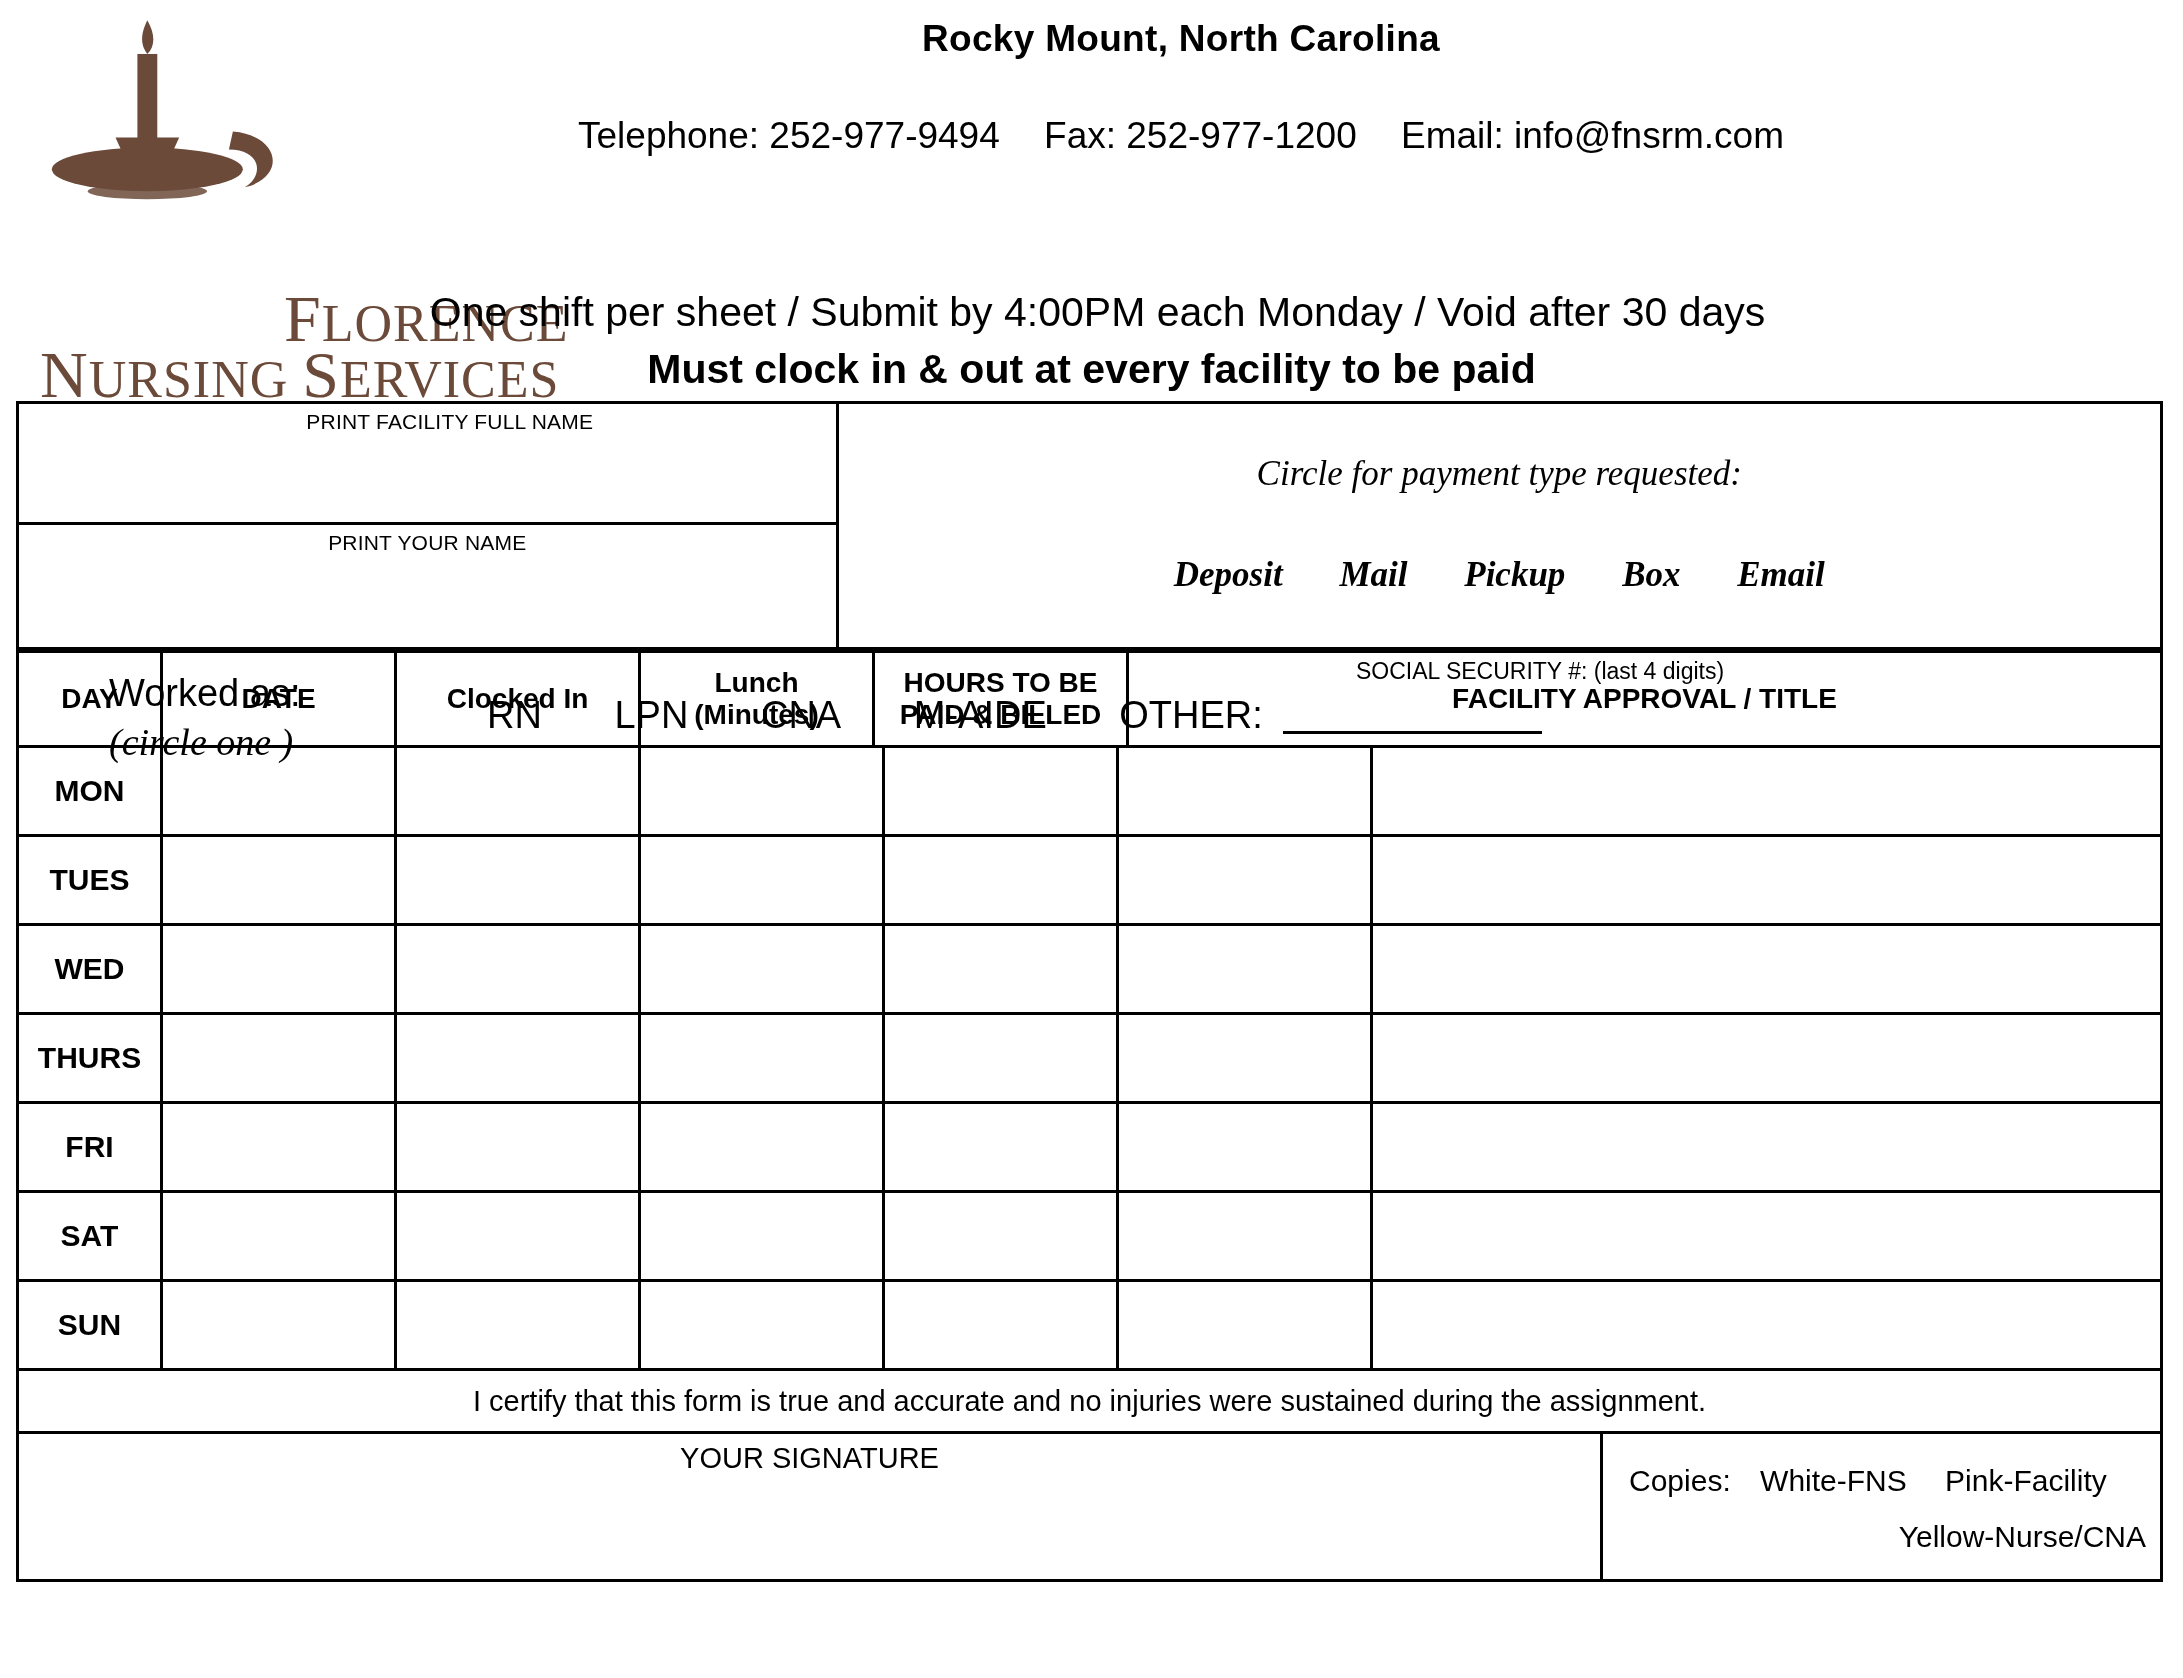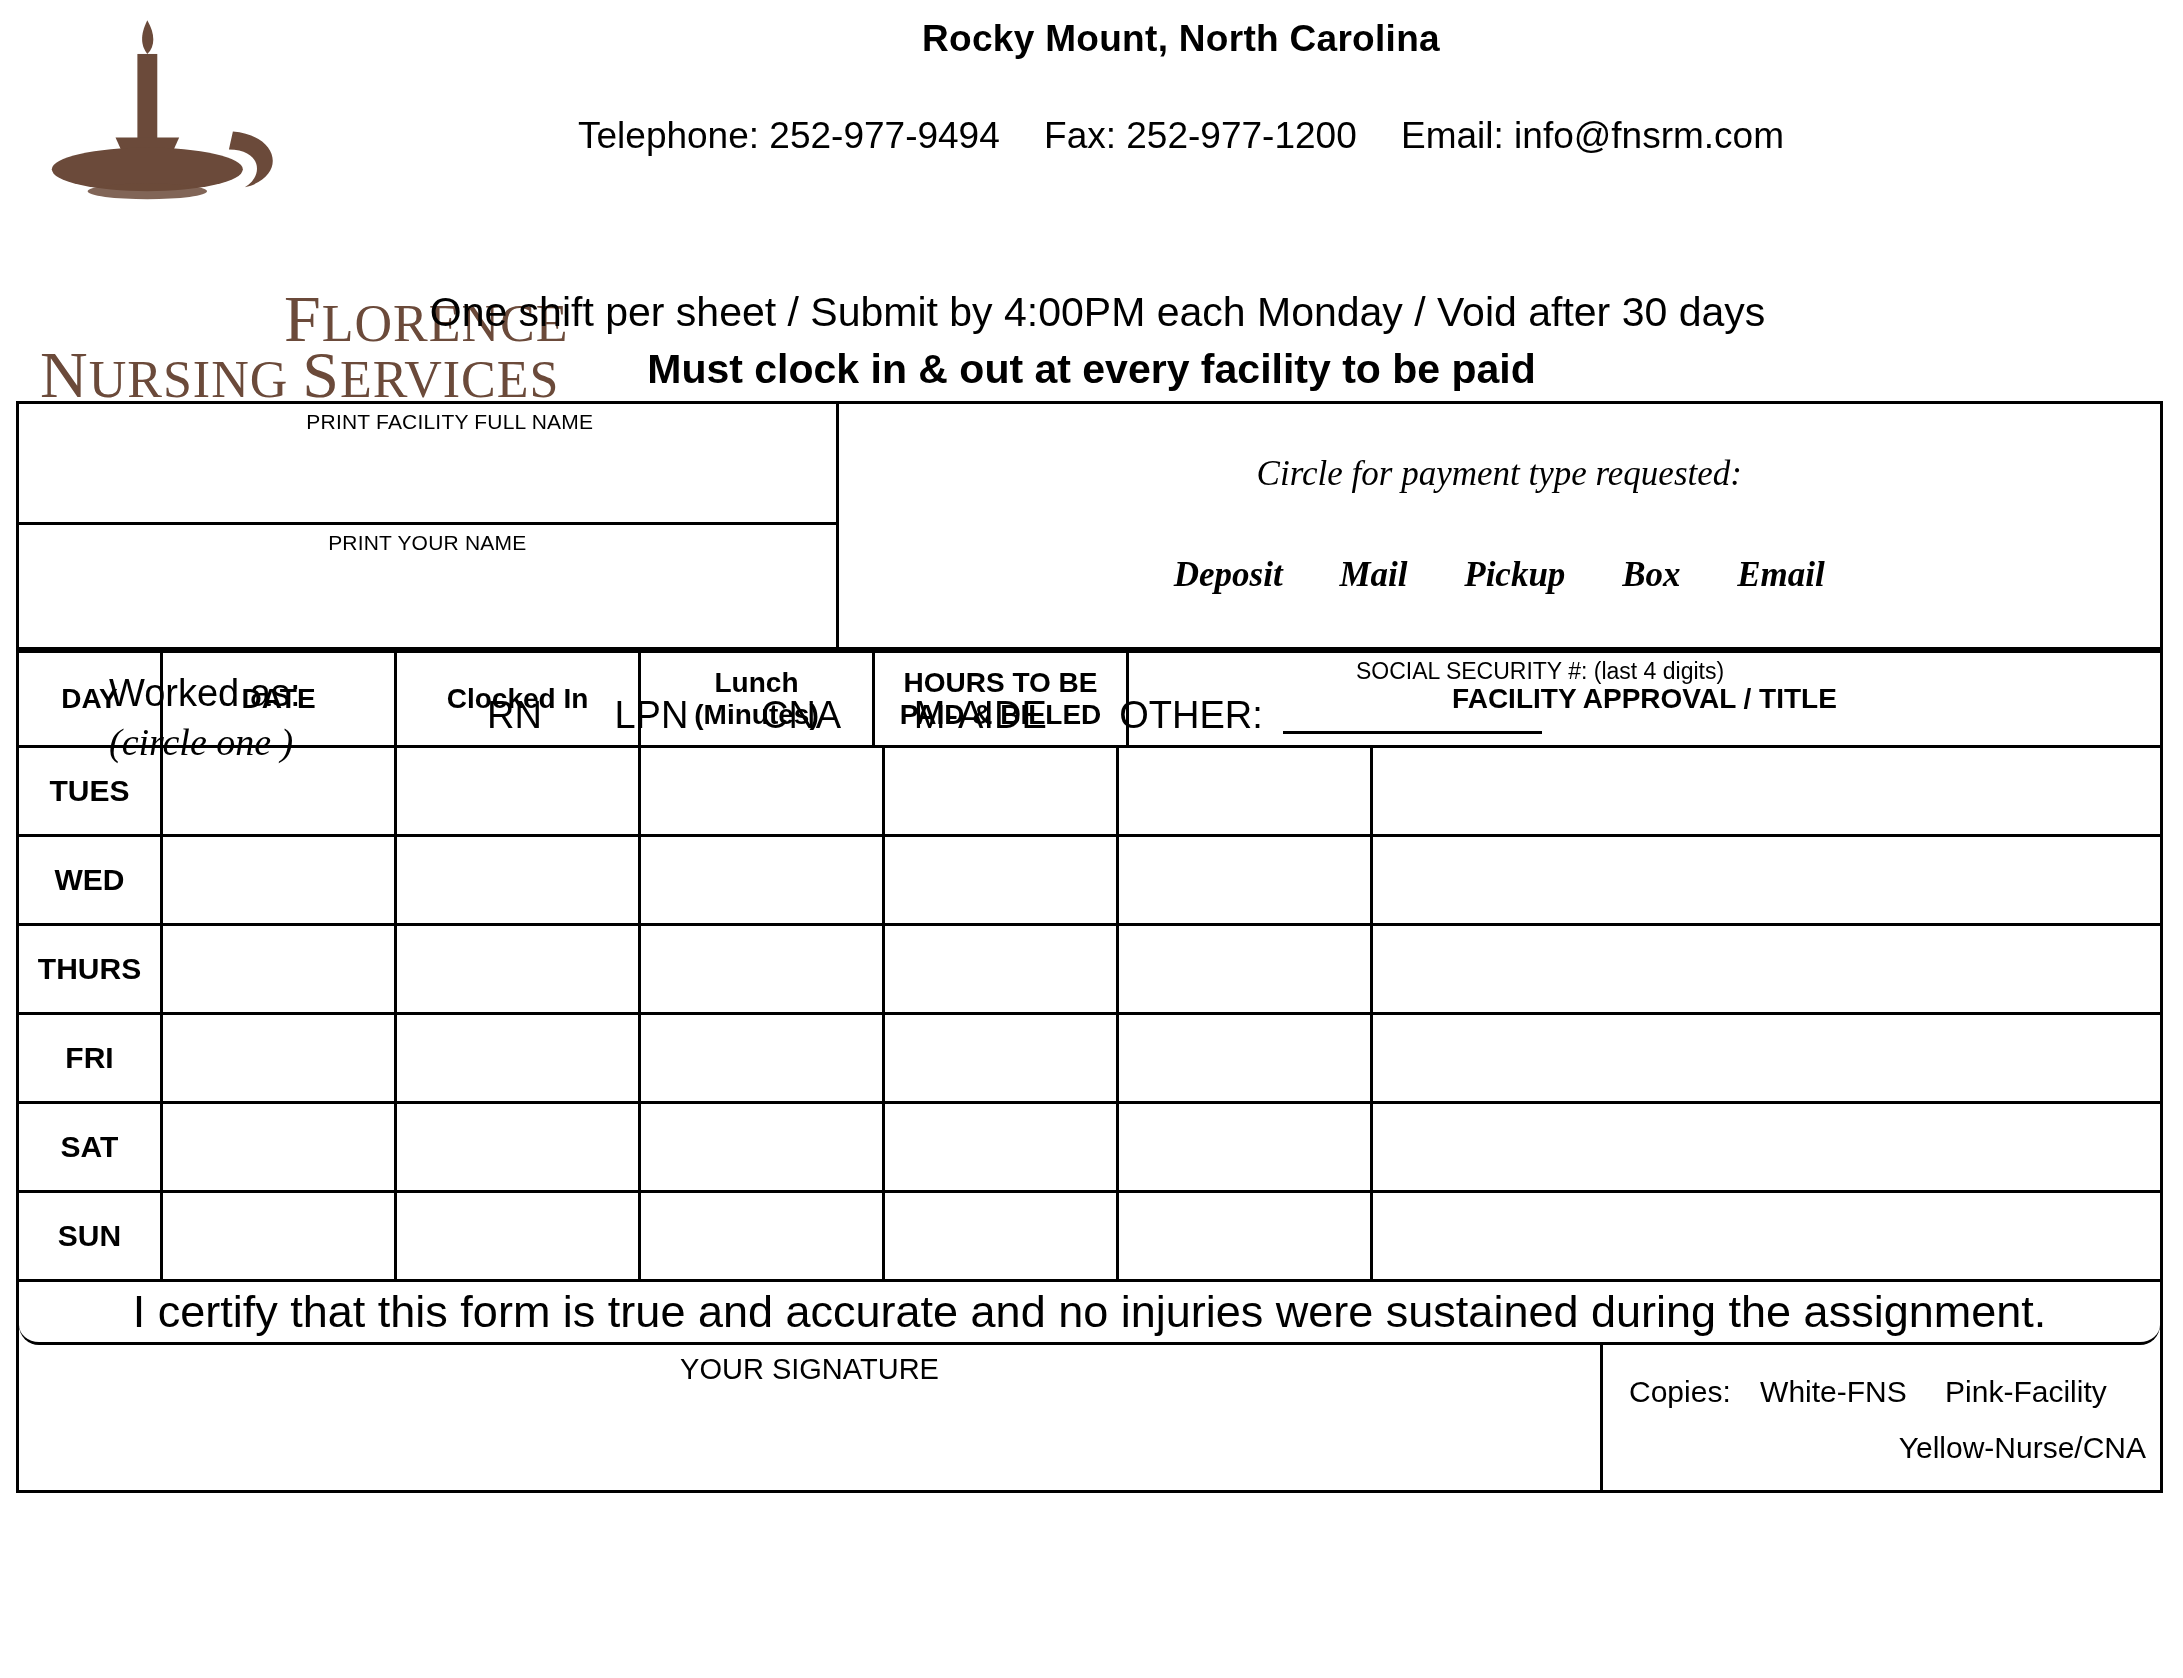--- a/index.html
+++ b/index.html
@@ -228,22 +228,21 @@
   .drow .c-day {
     font-size: 30px;
     font-weight: bold;
   }
 
   .certify {
     height: 60px;
     display: flex;
     align-items: center;
     justify-content: center;
-    font-size: 45px;
-    border-radius: 20px;
+    font-size: 29px;
   }
   .sig-row { height: 145px; }
   .sig-cell { width: 1584px; position: relative; }
   .sig-label {
     position: absolute;
     top: 8px; left: 0; right: 0;
     text-align: center;
     font-size: 29px;
   }
   .copies-cell { flex: 1; position: relative; font-size: 30px; }
@@ -371,20 +370,29 @@
       </div>
       <div class="cell c-hours br">
         <div>
           <div>HOURS TO BE</div>
           <div>PAID &amp; BILLED</div>
         </div>
       </div>
       <div class="cell c-appr">FACILITY APPROVAL  /  TITLE</div>
     </div>
 
+    <div class="row drow bb">
+      <div class="cell c-day br">MON</div>
+      <div class="cell c-date br"></div>
+      <div class="cell c-in br"></div>
+      <div class="cell c-out br"></div>
+      <div class="cell c-lunch br"></div>
+      <div class="cell c-hours br"></div>
+      <div class="cell c-appr"></div>
+    </div>
 
     <div class="row drow bb">
       <div class="cell c-day br">TUES</div>
       <div class="cell c-date br"></div>
       <div class="cell c-in br"></div>
       <div class="cell c-out br"></div>
       <div class="cell c-lunch br"></div>
       <div class="cell c-hours br"></div>
       <div class="cell c-appr"></div>
     </div>

